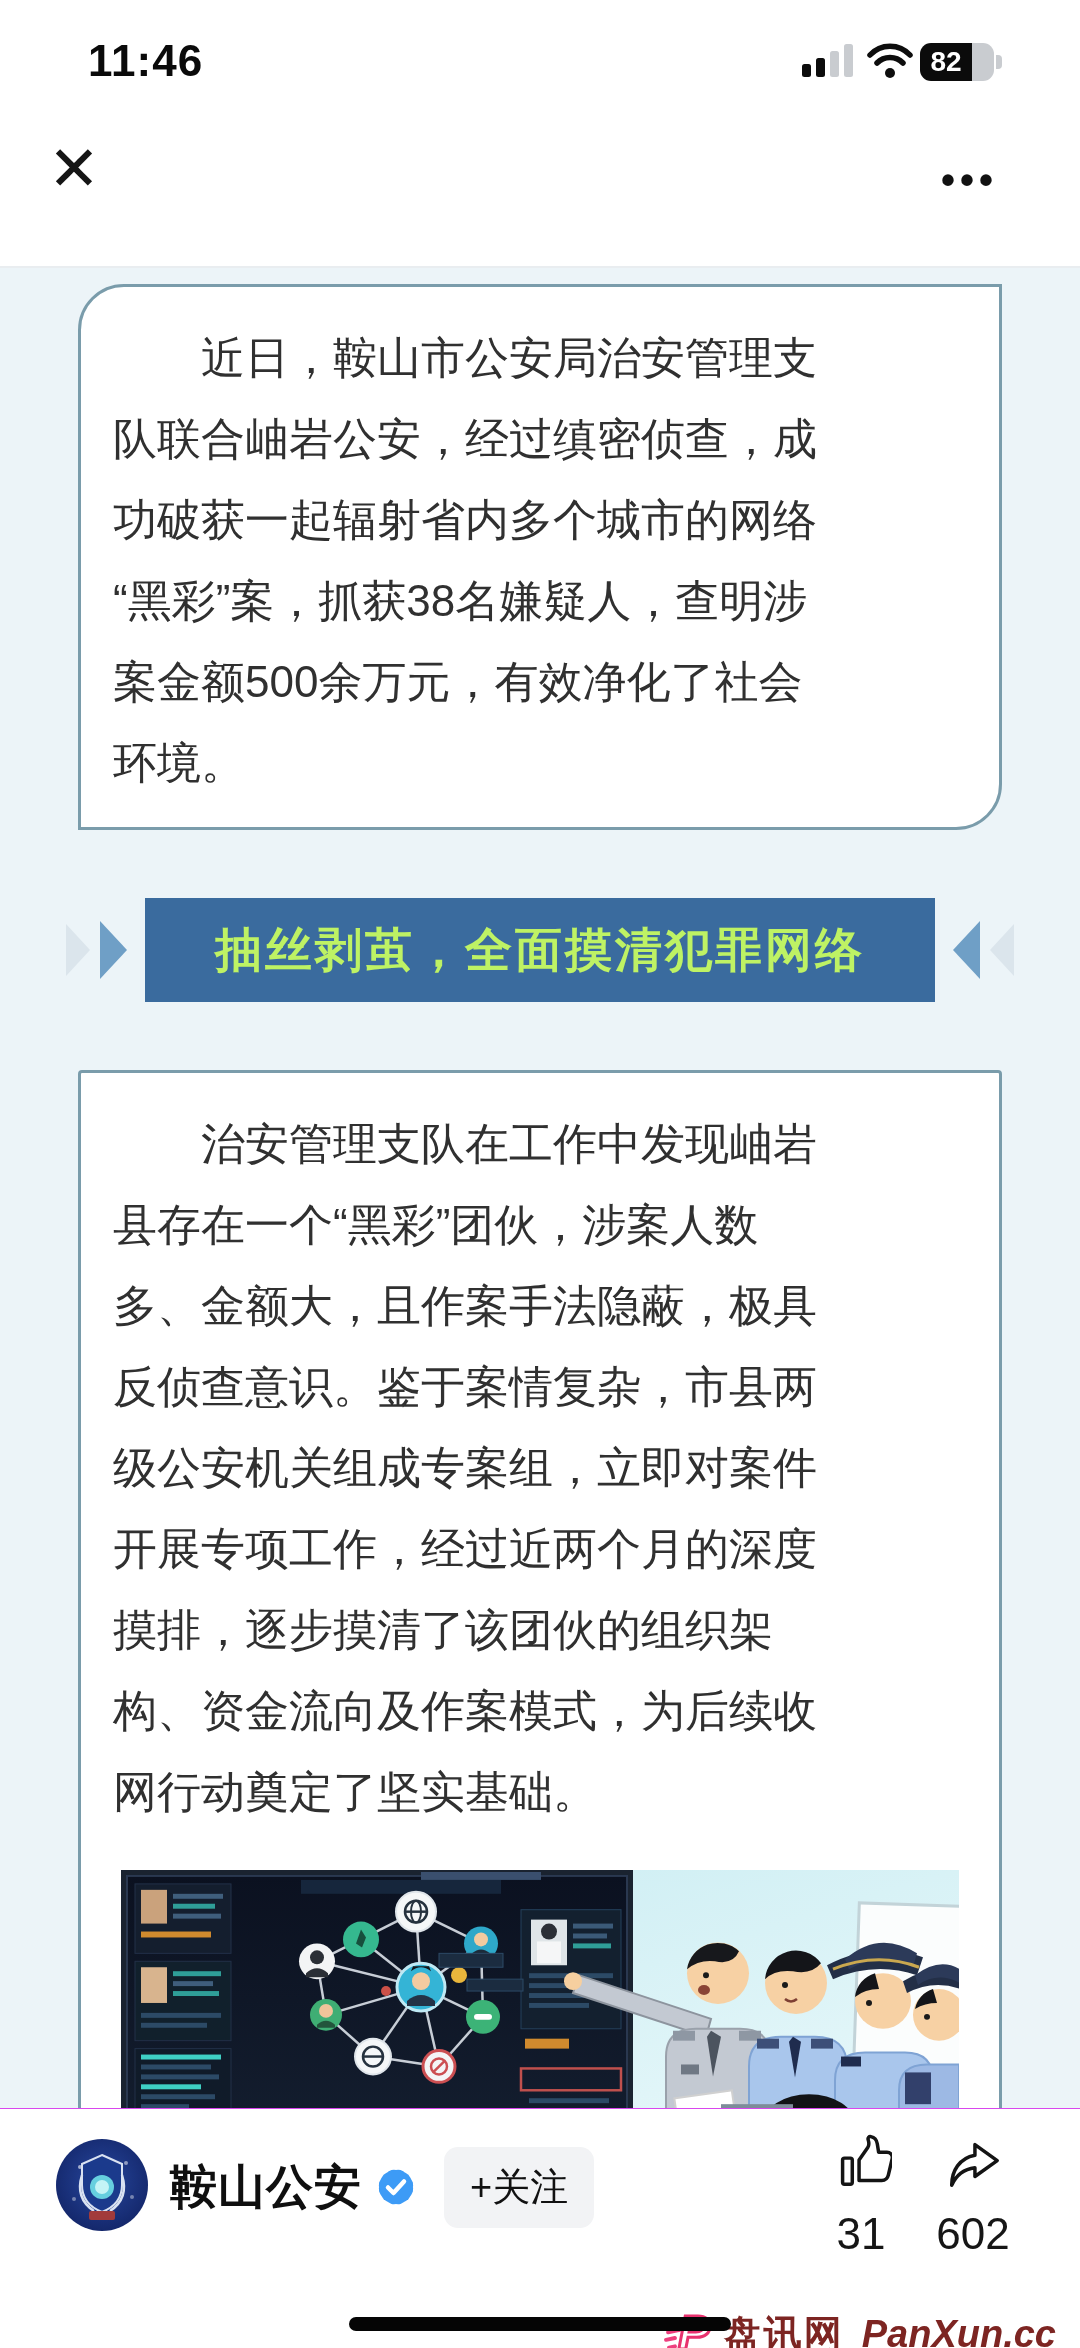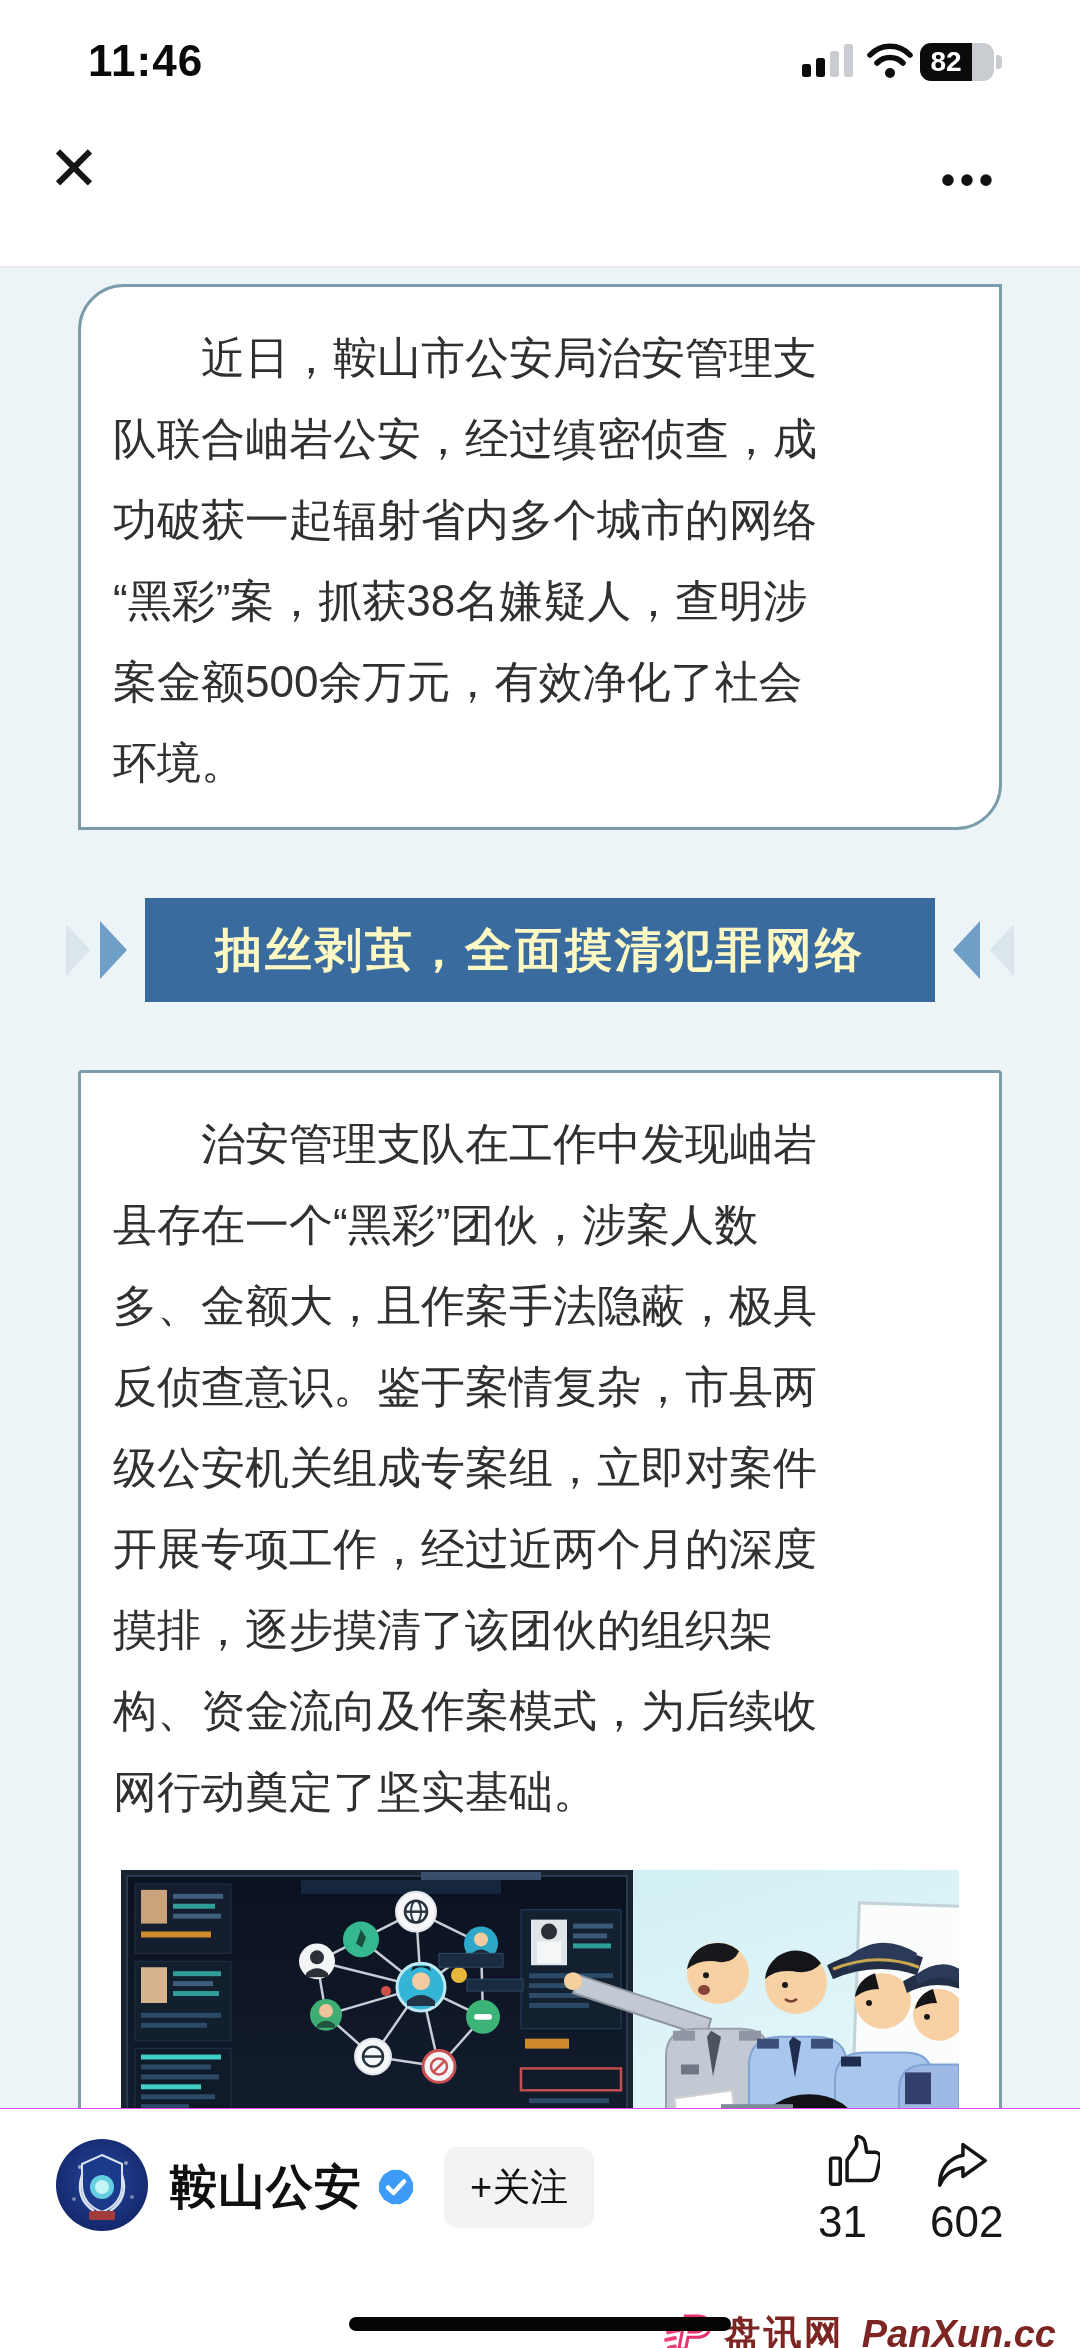--- a/index.html
+++ b/index.html
@@ -30,34 +30,34 @@
   .card-2{margin-top:68px;border-radius:4px;min-height:1120px;}
   .para{margin:0;padding:30px 32px 24px;font-size:44px;line-height:81px;color:#303030;
         text-indent:88px;white-space:pre-line;text-align:left;}
 
   .banner-row{display:flex;align-items:center;width:948px;margin:68px auto 0;height:104px;}
   .tri{width:0;height:0;}
   .tri-right-pale{border-top:26px solid transparent;border-bottom:26px solid transparent;border-left:24px solid #dbe5ec;}
   .tri-right-blue{border-top:29px solid transparent;border-bottom:29px solid transparent;border-left:27px solid #6f9fc6;margin-left:10px;}
   .tri-left-blue{border-top:29px solid transparent;border-bottom:29px solid transparent;border-right:27px solid #6f9fc6;margin-right:10px;}
   .tri-left-pale{border-top:26px solid transparent;border-bottom:26px solid transparent;border-right:24px solid #dbe5ec;}
-  .banner{flex:1;height:104px;margin:0 18px;background:#3a6b9e;color:#fef9c3;display:flex;
+  .banner{flex:1;height:104px;margin:0 18px;background:#3a6b9e;color:#bef264;display:flex;
           align-items:center;justify-content:center;font-size:47px;font-weight:bold;letter-spacing:3px;}
 
   .illustration{margin:14px 40px 0;height:256px;overflow:hidden;background:#cdeef3;}
 
   
   .bottombar{position:absolute;top:2108px;left:0;right:0;height:240px;background:#fff;border-top:1px solid #d946ef;}
   .account{position:absolute;left:56px;top:30px;display:flex;align-items:center;}
   .account-name{margin-left:22px;font-size:47px;font-weight:bold;color:#0f0f0f;letter-spacing:1px;}
   .badge{margin-left:12px;display:flex;}
   .follow-btn{margin-left:26px;background:#f2f3f5;border:none;border-radius:14px;padding:15px 26px;
               font-size:38px;color:#111;font-family:inherit;}
   .engagement{position:absolute;right:64px;top:22px;display:flex;gap:26px;}
-  .eng-col{width:86px;display:flex;flex-direction:column;}
+  .eng-col{width:86px;display:flex;flex-direction:column;align-items:center;gap:12px;}
   .eng-count{font-size:44px;color:#161616;}
   .home-indicator{position:absolute;bottom:18px;left:50%;transform:translateX(-50%);
                   width:382px;height:14px;border-radius:8px;background:#050505;}
   .watermark-1{position:absolute;top:164px;right:36px;display:flex;align-items:center;gap:10px;
                font-size:40px;color:#b6bac0;letter-spacing:3px;}
   .watermark-2{position:absolute;top:196px;right:24px;display:flex;align-items:center;gap:10px;}
   .wm-site{font-size:38px;font-weight:bold;color:#7d2522;letter-spacing:2px;}
   .wm-domain{font-size:38px;font-weight:bold;font-style:italic;color:#7d2522;margin-left:8px;}
 </style>
 </head>

